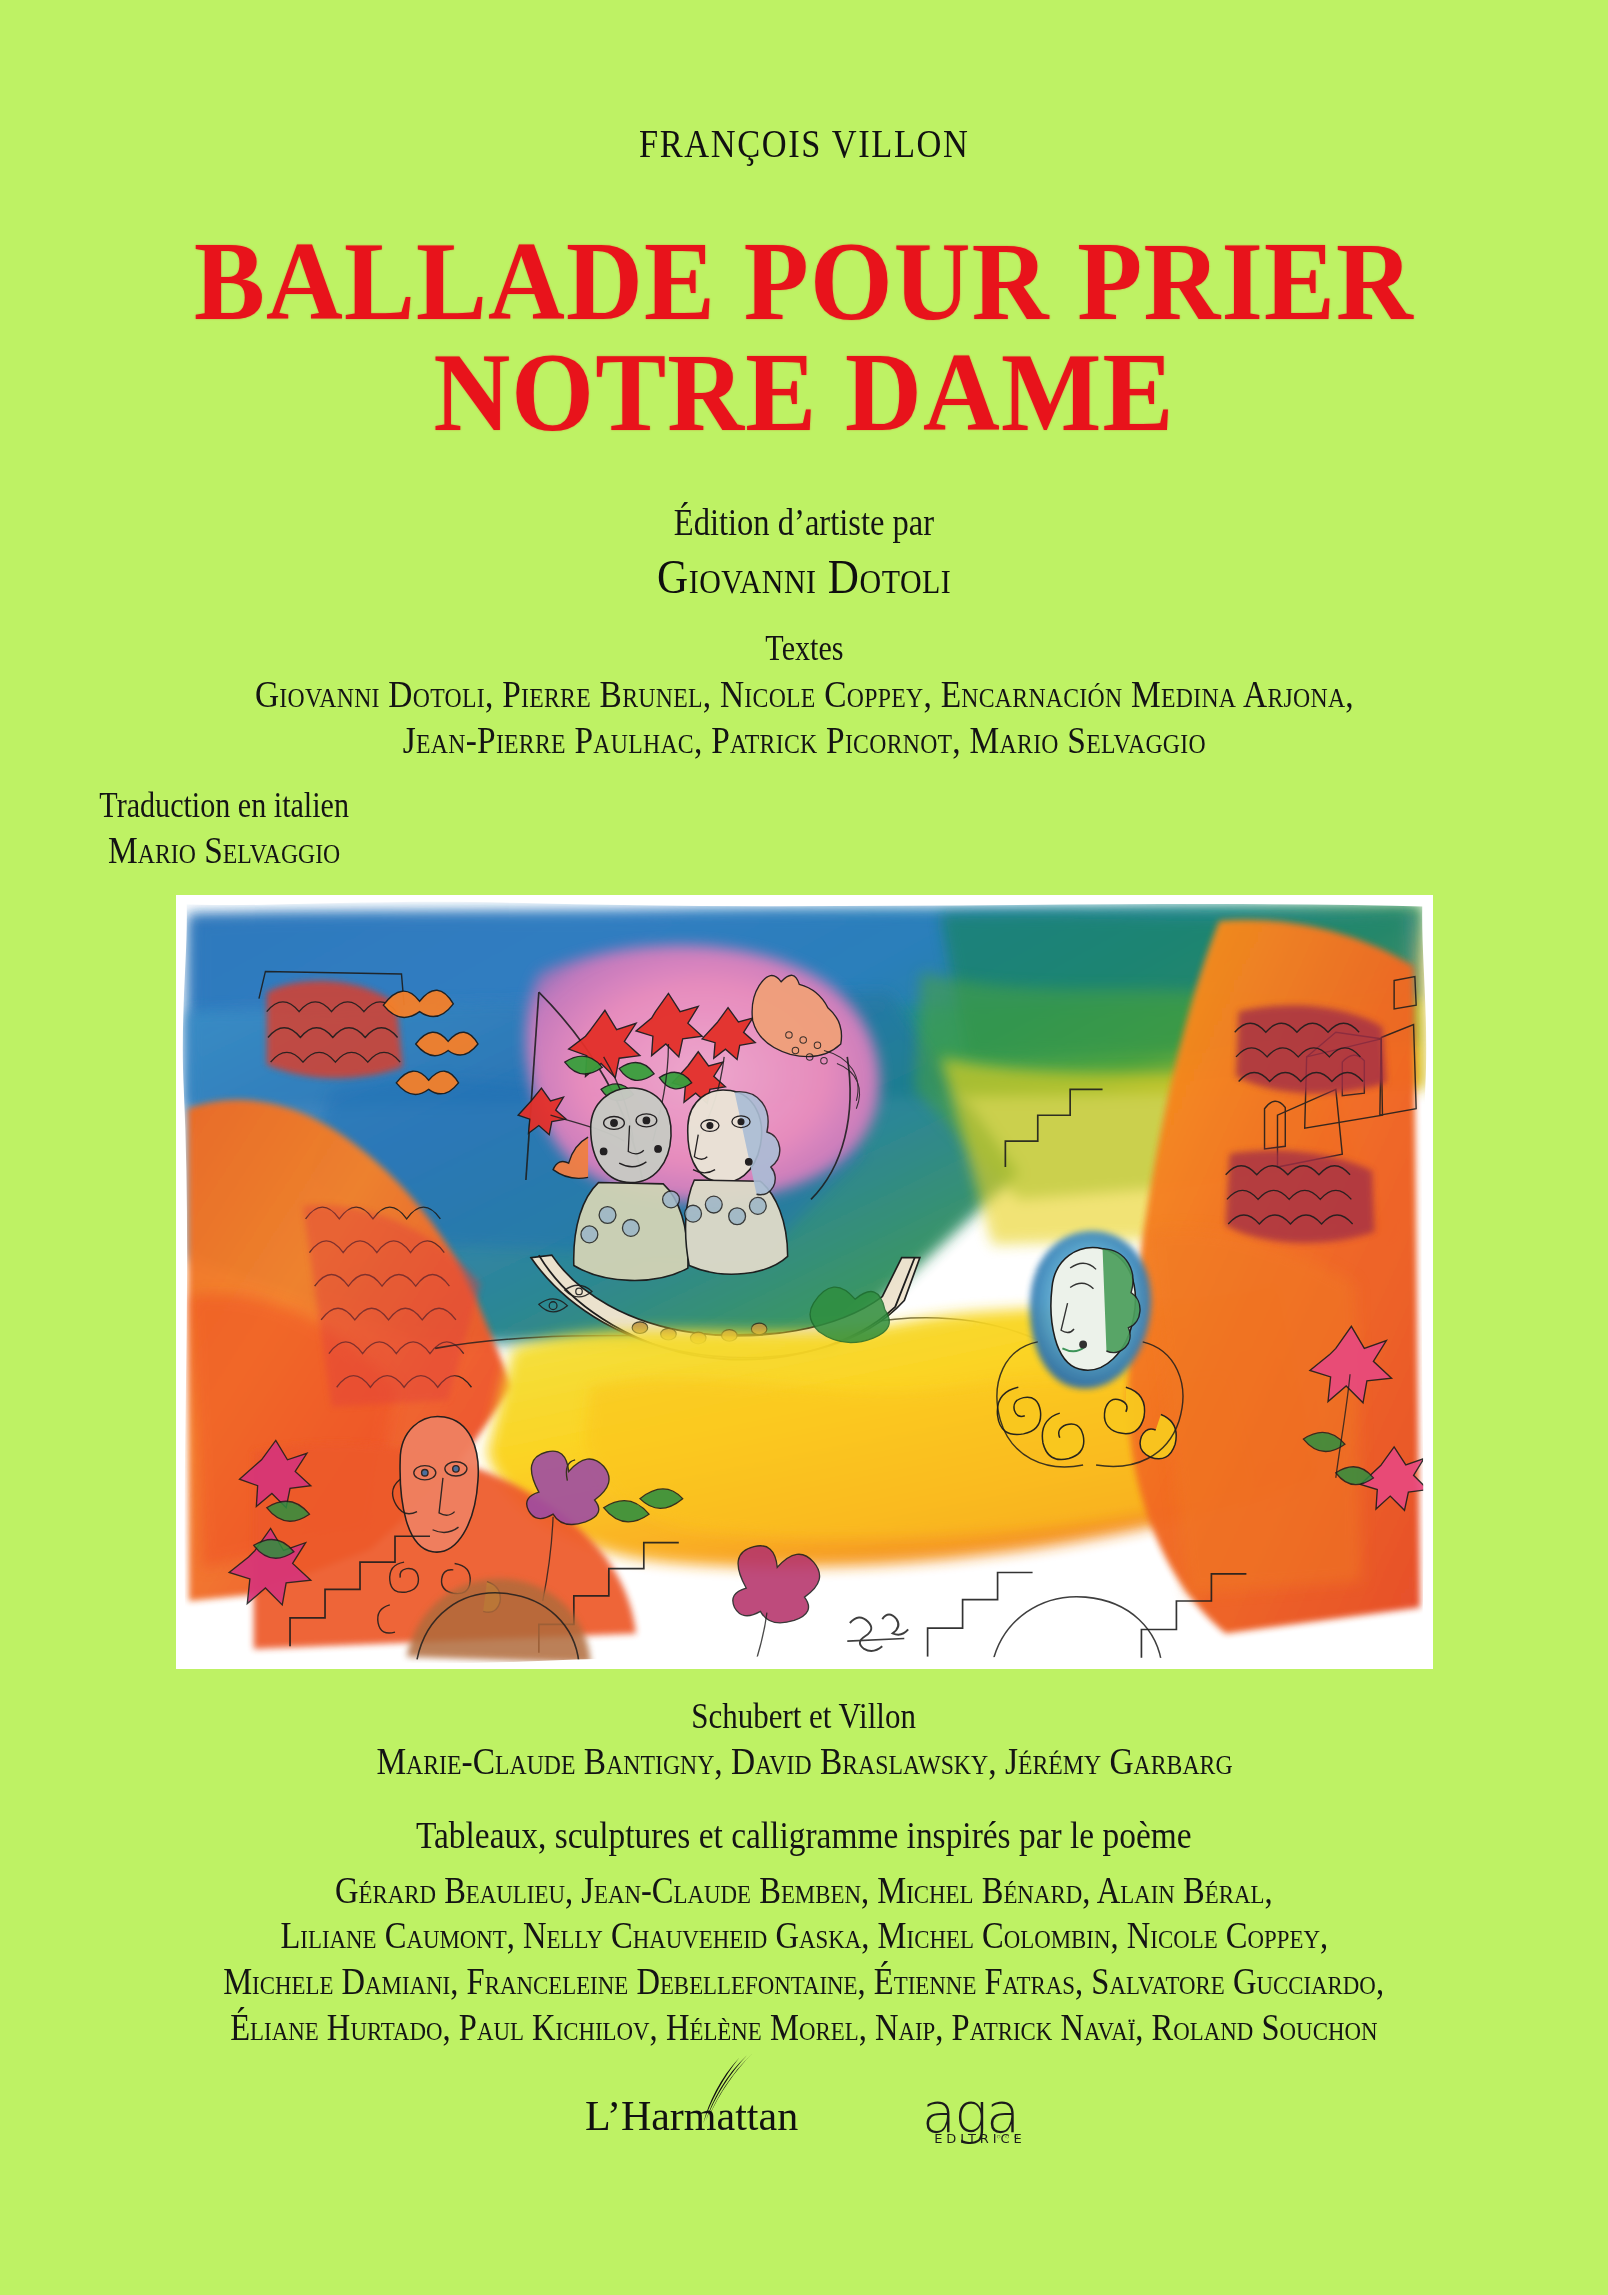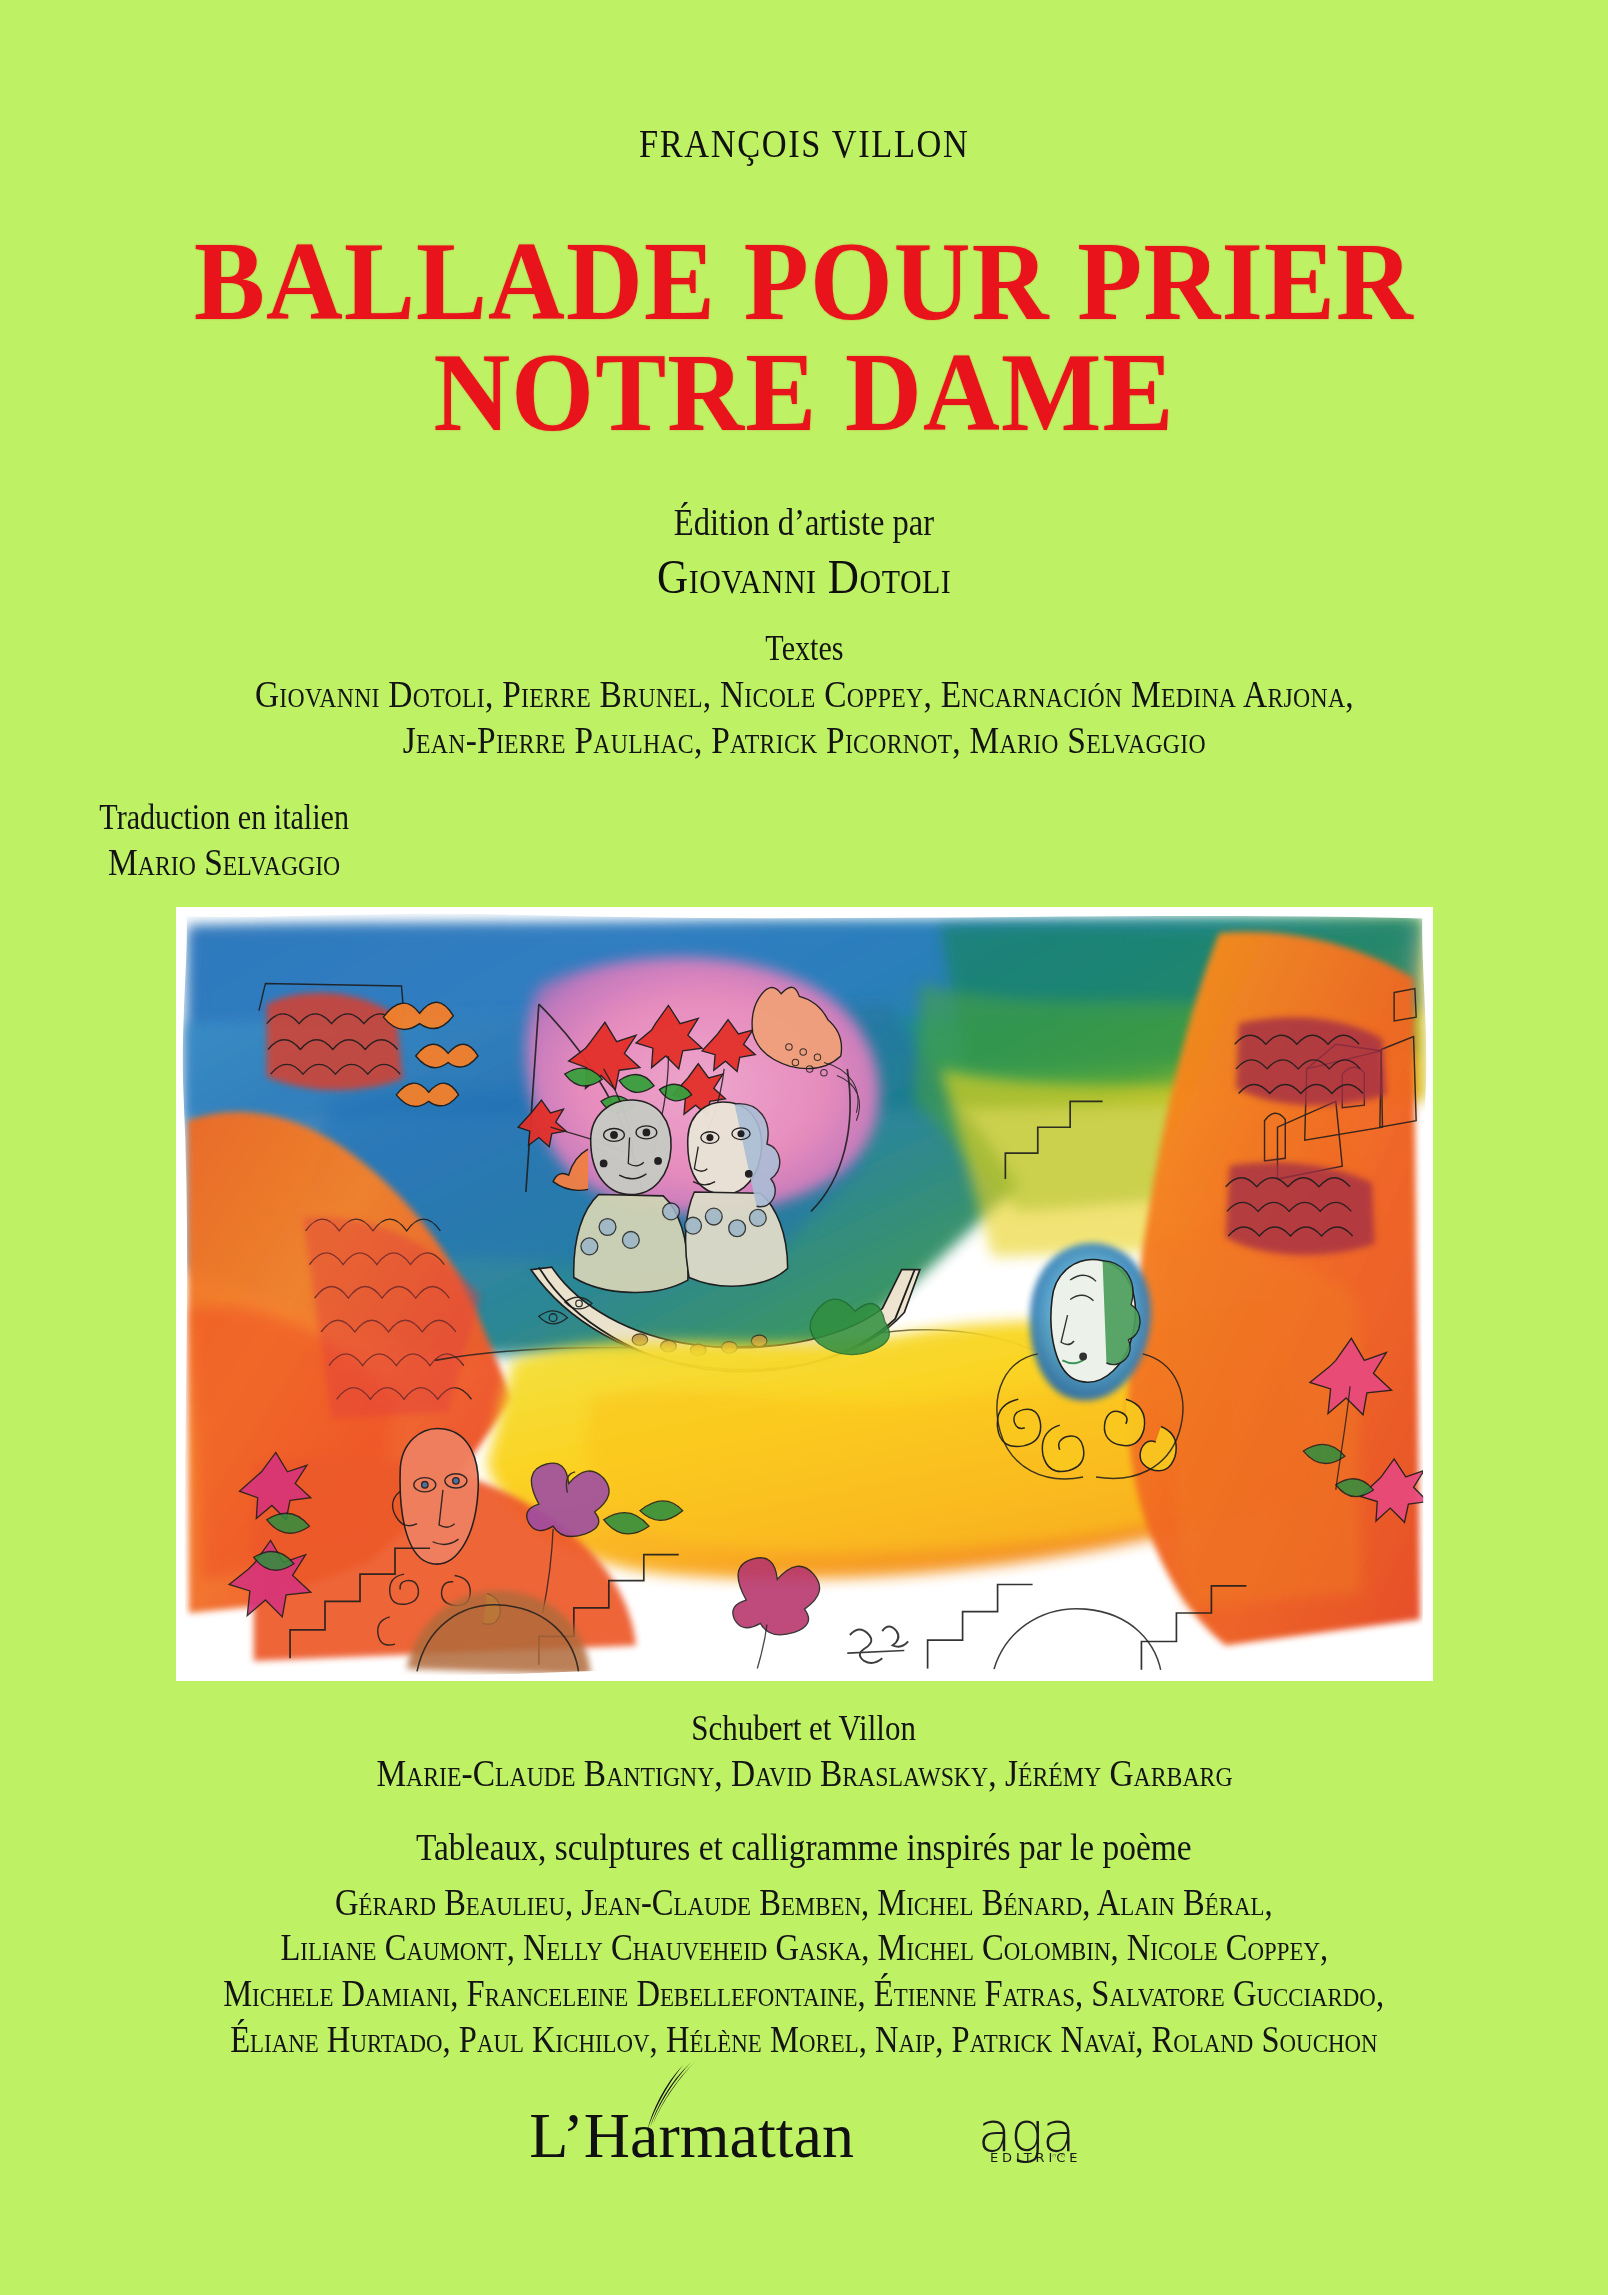--- a/index.html
+++ b/index.html
@@ -82,21 +82,21 @@
     font-variant: small-caps;
     letter-spacing: 0.3px;
     transform: scaleX(0.88);
     color: #141414;
     white-space: nowrap;
     margin-top: 2.6px;
   }
 
   
   .credits-row {
-    margin-top: 36px;
+    margin-top: 24px;
     width: 1529px;
     display: flex;
     justify-content: space-between;
     align-items: flex-start;
     padding: 0 39px;
     box-sizing: border-box;
   }
   .credit-col {
     text-align: center;
     flex: 0 0 auto;
@@ -169,21 +169,21 @@
   .logos {
     margin-top: 38px;
     display: flex;
     align-items: center;
     justify-content: center;
     gap: 117px;
     width: 100%;
   }
   .logo-harmattan {
     position: relative;
-    font-size: 64px;
+    font-size: 42px;
     color: #111111;
     font-family: "Liberation Serif", serif;
     letter-spacing: 0px;
     white-space: nowrap;
     padding-left: 2.6px;
   }
   .logo-harmattan .quill {
     position: absolute;
     left: 97px;
     top: -41px;

